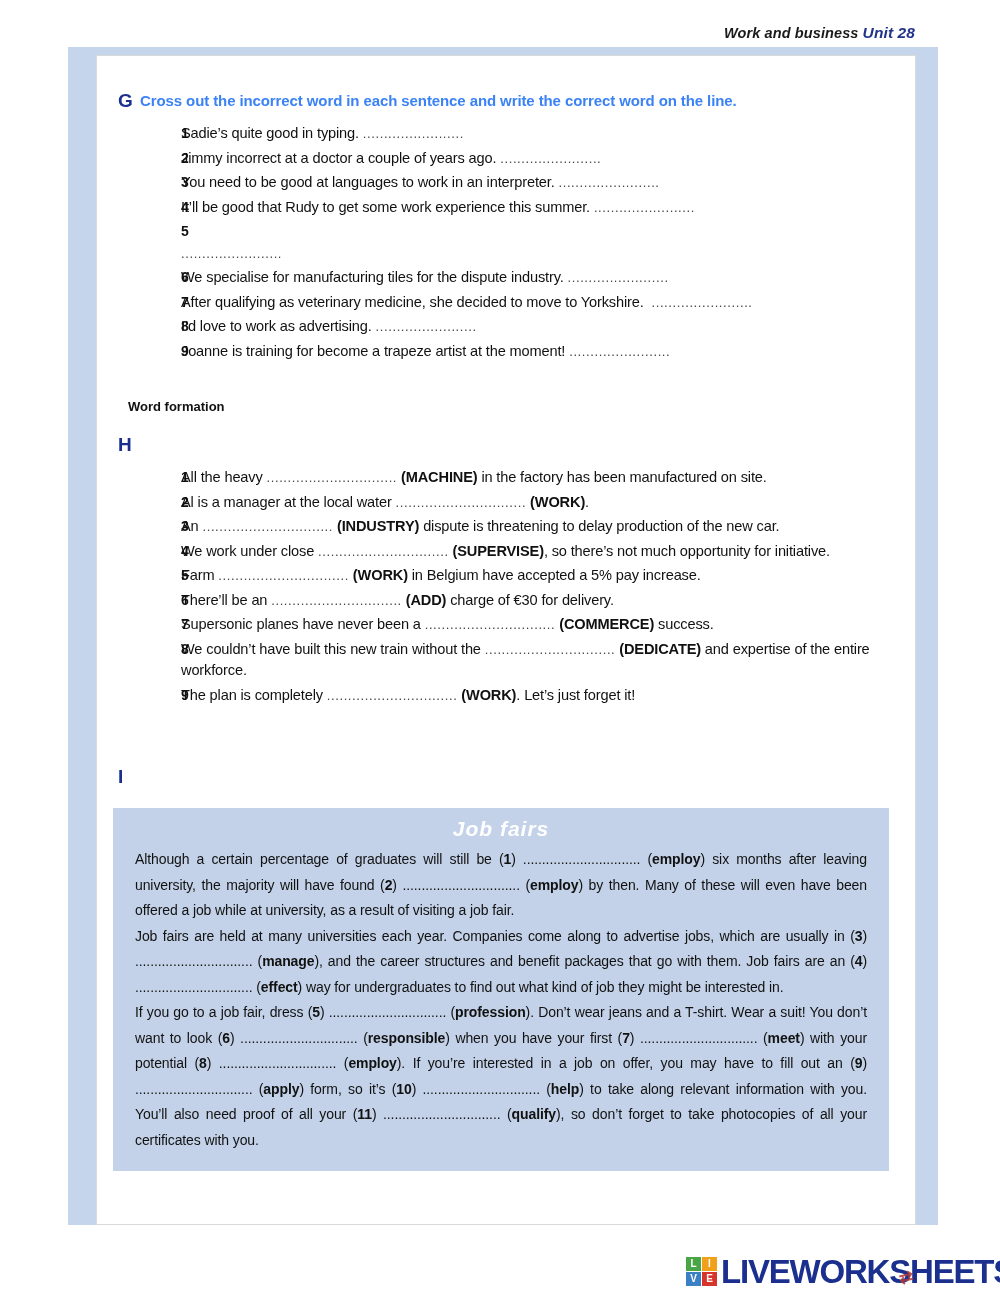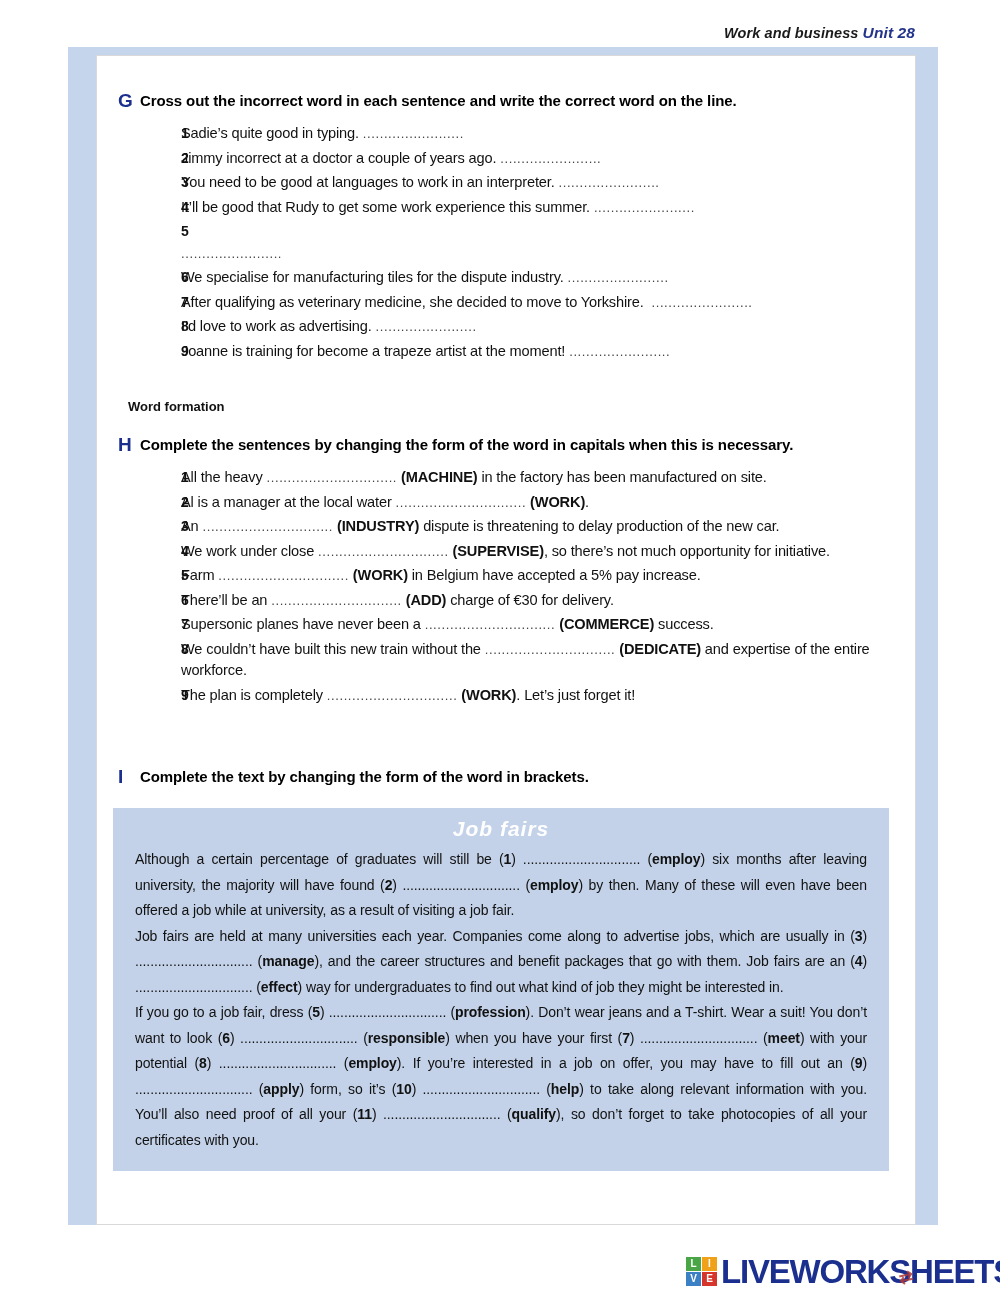--- a/index.html
+++ b/index.html
@@ -70,21 +70,21 @@
   }
   .sec-letter {
     color: #1b2f8e;
     font-weight: bold;
     font-size: 19px;
     line-height: 19px;
     width: 22px;
     flex: none;
   }
   .sec-title {
-    color: #000000;
+    color: #3b82f6;
     font-weight: bold;
     font-size: 15px;
     line-height: 19px;
     letter-spacing: -0.1px;
     white-space: nowrap;
   }
 
   .q-list {
     position: absolute;
     color: #111111;
@@ -252,21 +252,20 @@
     <div class="q-row">
       <div class="q-num">9</div>
       <div class="q-text"><span>Joanne is training for become a trapeze artist at the moment!</span> <span class="dots">........................</span></div>
     </div>
   </div>
 
   <div class="sub-head" style="left:128px; top:394px;">Word formation</div>
 
   <div class="section-head" style="left:118px; top:430px; width:800px;">
     <div class="sec-letter">H</div>
-    <div class="sec-title">Complete the sentences by changing the form of the word in capitals when this is necessary.</div>
   </div>
 
   <div class="q-list" style="left:118px; top:462px; width:760px;">
     <div class="q-row">
       <div class="q-num">1</div>
       <div class="q-text"><span>All the heavy </span><span class="dots">...............................</span> <b class="cap">(MACHINE)</b><span> in the factory has been manufactured on site.</span></div>
     </div>
     <div class="q-row">
       <div class="q-num">2</div>
       <div class="q-text"><span>Al is a manager at the local water </span><span class="dots">...............................</span> <b class="cap">(WORK)</b><span>.</span></div>
@@ -296,21 +295,20 @@
       <div class="q-text"><span>We couldn’t have built this new train without the </span><span class="dots">...............................</span> <b class="cap">(DEDICATE)</b><span> and expertise of the entire workforce.</span></div>
     </div>
     <div class="q-row">
       <div class="q-num">9</div>
       <div class="q-text"><span>The plan is completely </span><span class="dots">...............................</span> <b class="cap">(WORK)</b><span>. Let’s just forget it!</span></div>
     </div>
   </div>
 
   <div class="section-head" style="left:118px; top:762px; width:800px;">
     <div class="sec-letter">I</div>
-    <div class="sec-title">Complete the text by changing the form of the word in brackets.</div>
   </div>
 
   <div class="panel">
     <div class="panel-title">Job fairs</div>
     <div class="panel-body">
       <p>Although a certain percentage of graduates will still be (<b>1</b>) ............................... (<b>employ</b>) six months after leaving university, the majority will have found (<b>2</b>) ............................... (<b>employ</b>) by then. Many of these will even have been offered a job while at university, as a result of visiting a job fair.</p>
       <p>Job fairs are held at many universities each year. Companies come along to advertise jobs, which are usually in (<b>3</b>) ............................... (<b>manage</b>), and the career structures and benefit packages that go with them. Job fairs are an (<b>4</b>) ............................... (<b>effect</b>) way for undergraduates to find out what kind of job they might be interested in.</p>
       <p>If you go to a job fair, dress (<b>5</b>) ............................... (<b>profession</b>). Don’t wear jeans and a T-shirt. Wear a suit! You don’t want to look (<b>6</b>) ............................... (<b>responsible</b>) when you have your first (<b>7</b>) ............................... (<b>meet</b>) with your potential (<b>8</b>) ............................... (<b>employ</b>). If you’re interested in a job on offer, you may have to fill out an (<b>9</b>) ............................... (<b>apply</b>) form, so it’s (<b>10</b>) ............................... (<b>help</b>) to take along relevant information with you. You’ll also need proof of all your (<b>11</b>) ............................... (<b>qualify</b>), so don’t forget to take photocopies of all your certificates with you.</p>
     </div>
   </div>

